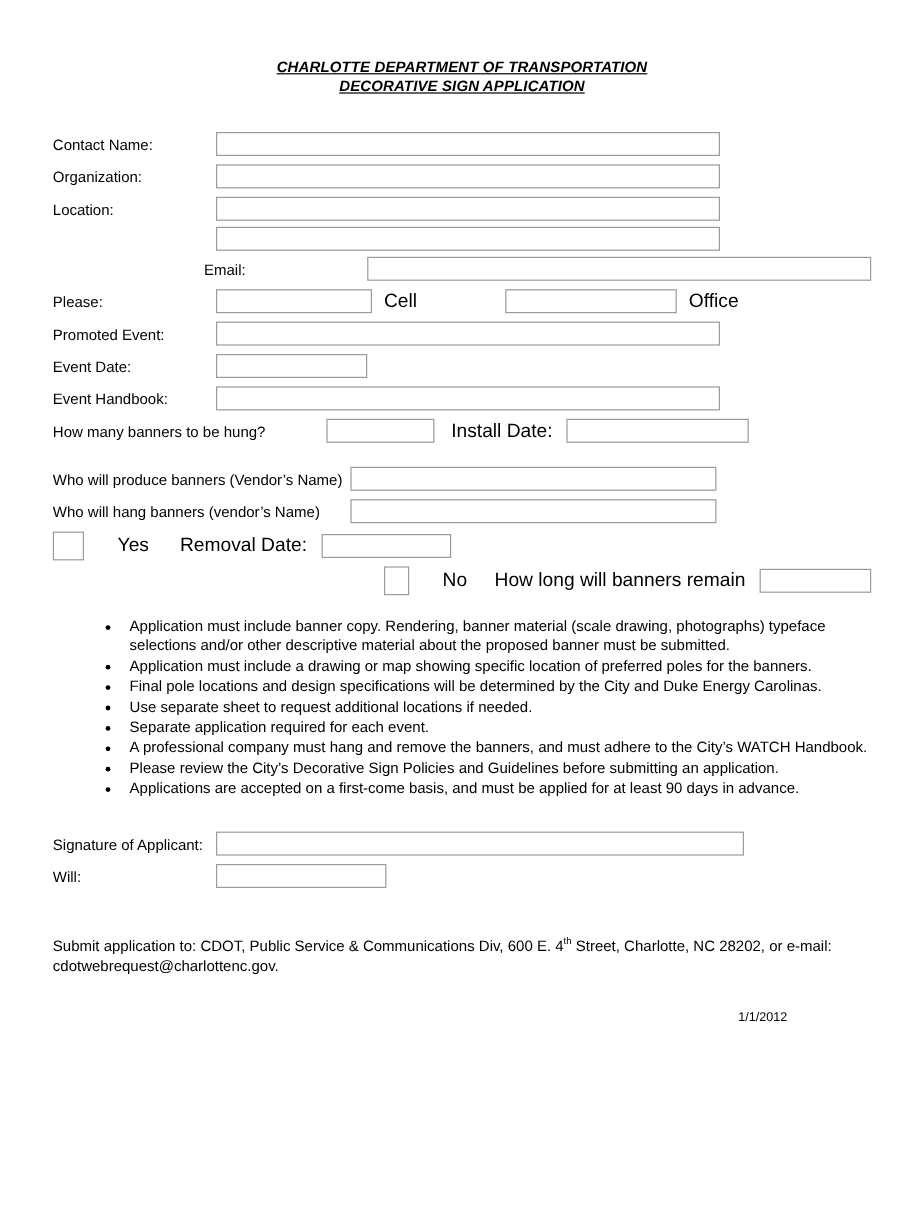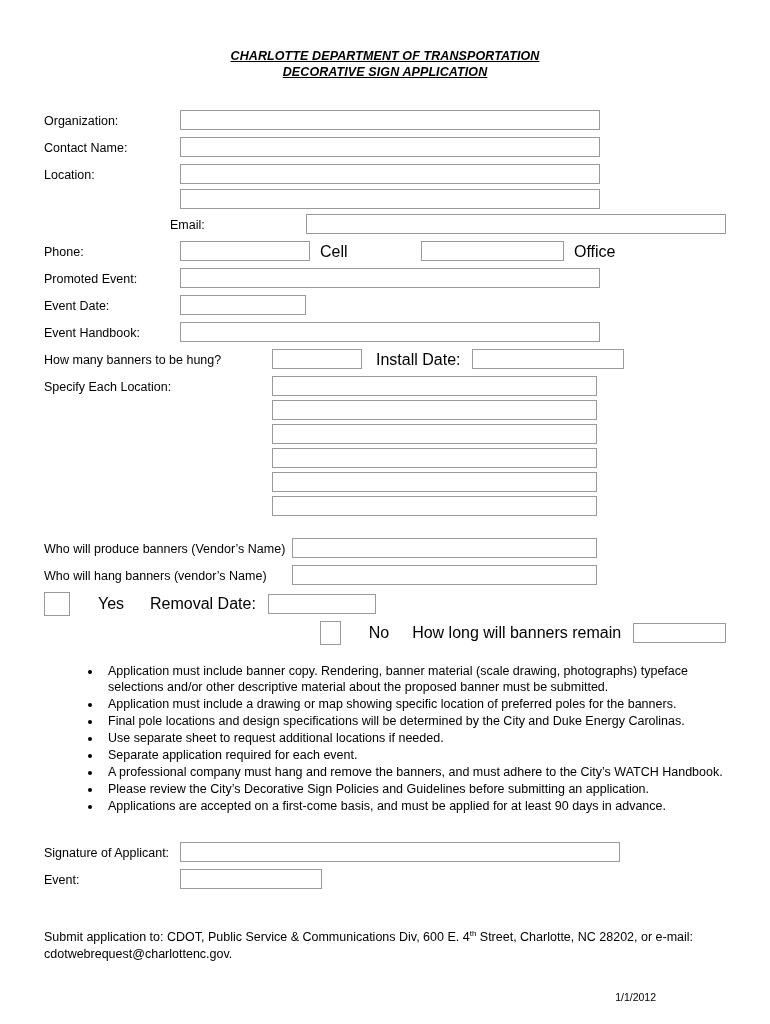--- a/index.html
+++ b/index.html
@@ -108,44 +108,44 @@
 
 <div class="page">
 
   <div class="title-block">
     <div class="title-line">CHARLOTTE DEPARTMENT OF TRANSPORTATION</div>
     <div class="title-line">DECORATIVE SIGN APPLICATION</div>
   </div>
 
 
   <div class="form-row">
+    <div class="label-col">Contact Name:</div>
+    <div class="field" style="width:420px;"></div>
+  </div>
+
+  <div class="form-row">
     <div class="label-col">Organization:</div>
-    <div class="field" style="width:420px;"></div>
-  </div>
-
-  <div class="form-row">
-    <div class="label-col">Contact Name:</div>
     <div class="field" style="width:420px;"></div>
   </div>
 
   <div class="form-row">
     <div class="label-col">Location:</div>
     <div style="display:flex;flex-direction:column;">
       <div class="field" style="width:420px;margin-bottom:5px;"></div>
       <div class="field" style="width:420px;"></div>
     </div>
   </div>
 
   <div class="form-row" style="margin-top:4px;justify-content:flex-end;">
     <div class="label-col">Email:</div>
     <div class="field" style="width:420px;"></div>
   </div>
 
   <div class="form-row">
-    <div class="label-col">Phone:</div>
+    <div class="label-col">Please:</div>
     <div class="field" style="width:130px;"></div>
     <div class="inline-label" style="margin-left:10px;width:95px;">Cell</div>
     <div class="field" style="width:143px;"></div>
     <div class="inline-label" style="margin-left:10px;">Office</div>
   </div>
 
   <div class="form-row">
     <div class="label-col">Promoted Event:</div>
     <div class="field" style="width:420px;"></div>
   </div>
@@ -160,31 +160,20 @@
     <div class="field" style="width:420px;"></div>
   </div>
 
   <div class="form-row">
     <div style="width:228px;flex:0 0 228px;font-size:12.5px;line-height:22px;">How many banners to be hung?</div>
     <div class="field" style="width:90px;"></div>
     <div class="inline-label" style="margin-left:14px;">Install Date:</div>
     <div class="field" style="width:152px;margin-left:6px;"></div>
   </div>
 
-  <div class="form-row loc-stack" style="margin-top:4px;">
-    <div style="width:228px;flex:0 0 228px;font-size:12.5px;line-height:22px;">Specify Each Location:</div>
-    <div style="display:flex;flex-direction:column;">
-      <div class="field" style="width:325px;"></div>
-      <div class="field" style="width:325px;"></div>
-      <div class="field" style="width:325px;"></div>
-      <div class="field" style="width:325px;"></div>
-      <div class="field" style="width:325px;"></div>
-      <div class="field" style="width:325px;"></div>
-    </div>
-  </div>
 
   <div class="form-row" style="margin-top:18px;">
     <div style="width:248px;flex:0 0 248px;font-size:12.5px;line-height:22px;">Who will produce banners (Vendor’s Name)</div>
     <div class="field" style="width:305px;"></div>
   </div>
 
   <div class="form-row">
     <div style="width:248px;flex:0 0 248px;font-size:12.5px;line-height:22px;">Who will hang banners (vendor’s Name)</div>
     <div class="field" style="width:305px;"></div>
   </div>
@@ -214,21 +203,21 @@
     <li>Please review the City’s Decorative Sign Policies and Guidelines before submitting an application.</li>
     <li>Applications are accepted on a first-come basis, and must be applied for at least 90 days in advance.</li>
   </ul>
 
   <div class="form-row" style="margin-top:28px;">
     <div class="label-col">Signature of Applicant:</div>
     <div class="field" style="width:440px;"></div>
   </div>
 
   <div class="form-row">
-    <div class="label-col">Event:</div>
+    <div class="label-col">Will:</div>
     <div class="field" style="width:142px;"></div>
   </div>
 
   <div class="footer">
     <div>
       <span>Submit application to:   CDOT, Public Service &amp; Communications Div, 600 E. 4</span><sup>th</sup><span> Street, Charlotte, NC 28202, or e-mail:</span>
     </div>
     <div>cdotwebrequest@charlottenc.gov.</div>
   </div>
 

